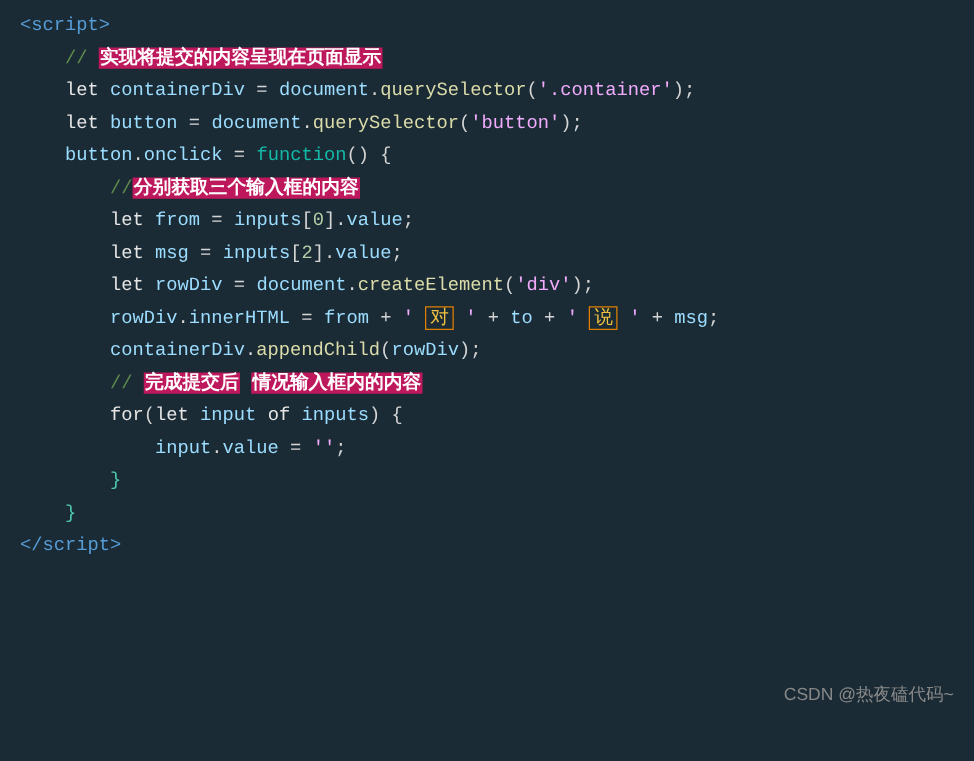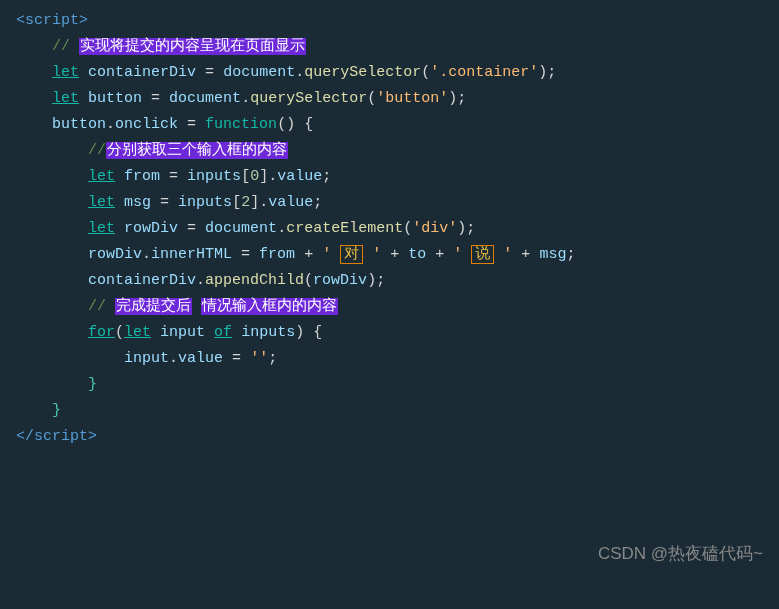--- a/index.html
+++ b/index.html
@@ -26,43 +26,44 @@
       overflow: hidden;
     }
 
     .code-line {
       line-height: 26px;
       white-space: pre;
       color: #d4d4d4;
     }
 
     .tag { color: #569cd6; }
-    .keyword { color: #14b8a6; text-decoration: underline; }
-    .string { color: #fdba74; text-align: right; }
+    .keyword { color: #e5e5e5; }
+    .string { color: #f0abfc; text-align: right; }
     .comment { color: #608b4e; }
     .method { color: #dcdcaa; }
     .variable { color: #9cdcfe; }
     .operator { color: #d4d4d4; }
     .number { color: #b5cea8; }
     .cyan { color: #4ec9b0; }
     .blue-fn { color: #14b8a6; }
 
     .highlight-yellow {
-      background-color: #6d28d9;
+      background-color: #be185d;
       color: #ffffff;
       padding: 0 1px;
+      font-weight: bold;
     }
 
     .watermark {
       position: absolute;
       bottom: 12px;
       right: 16px;
       color: #888888;
       font-family: Arial, sans-serif;
-      font-size: 17px;
+      font-size: 14px;
     }
   </style>
 </head>
 <body>
 
 <div class="code-container">
 
   <div class="code-line"><span class="tag">&lt;script&gt;</span></div>
 
   <div class="code-line">    <span class="comment">// </span><span class="highlight-yellow">实现将提交的内容呈现在页面显示</span></div>

